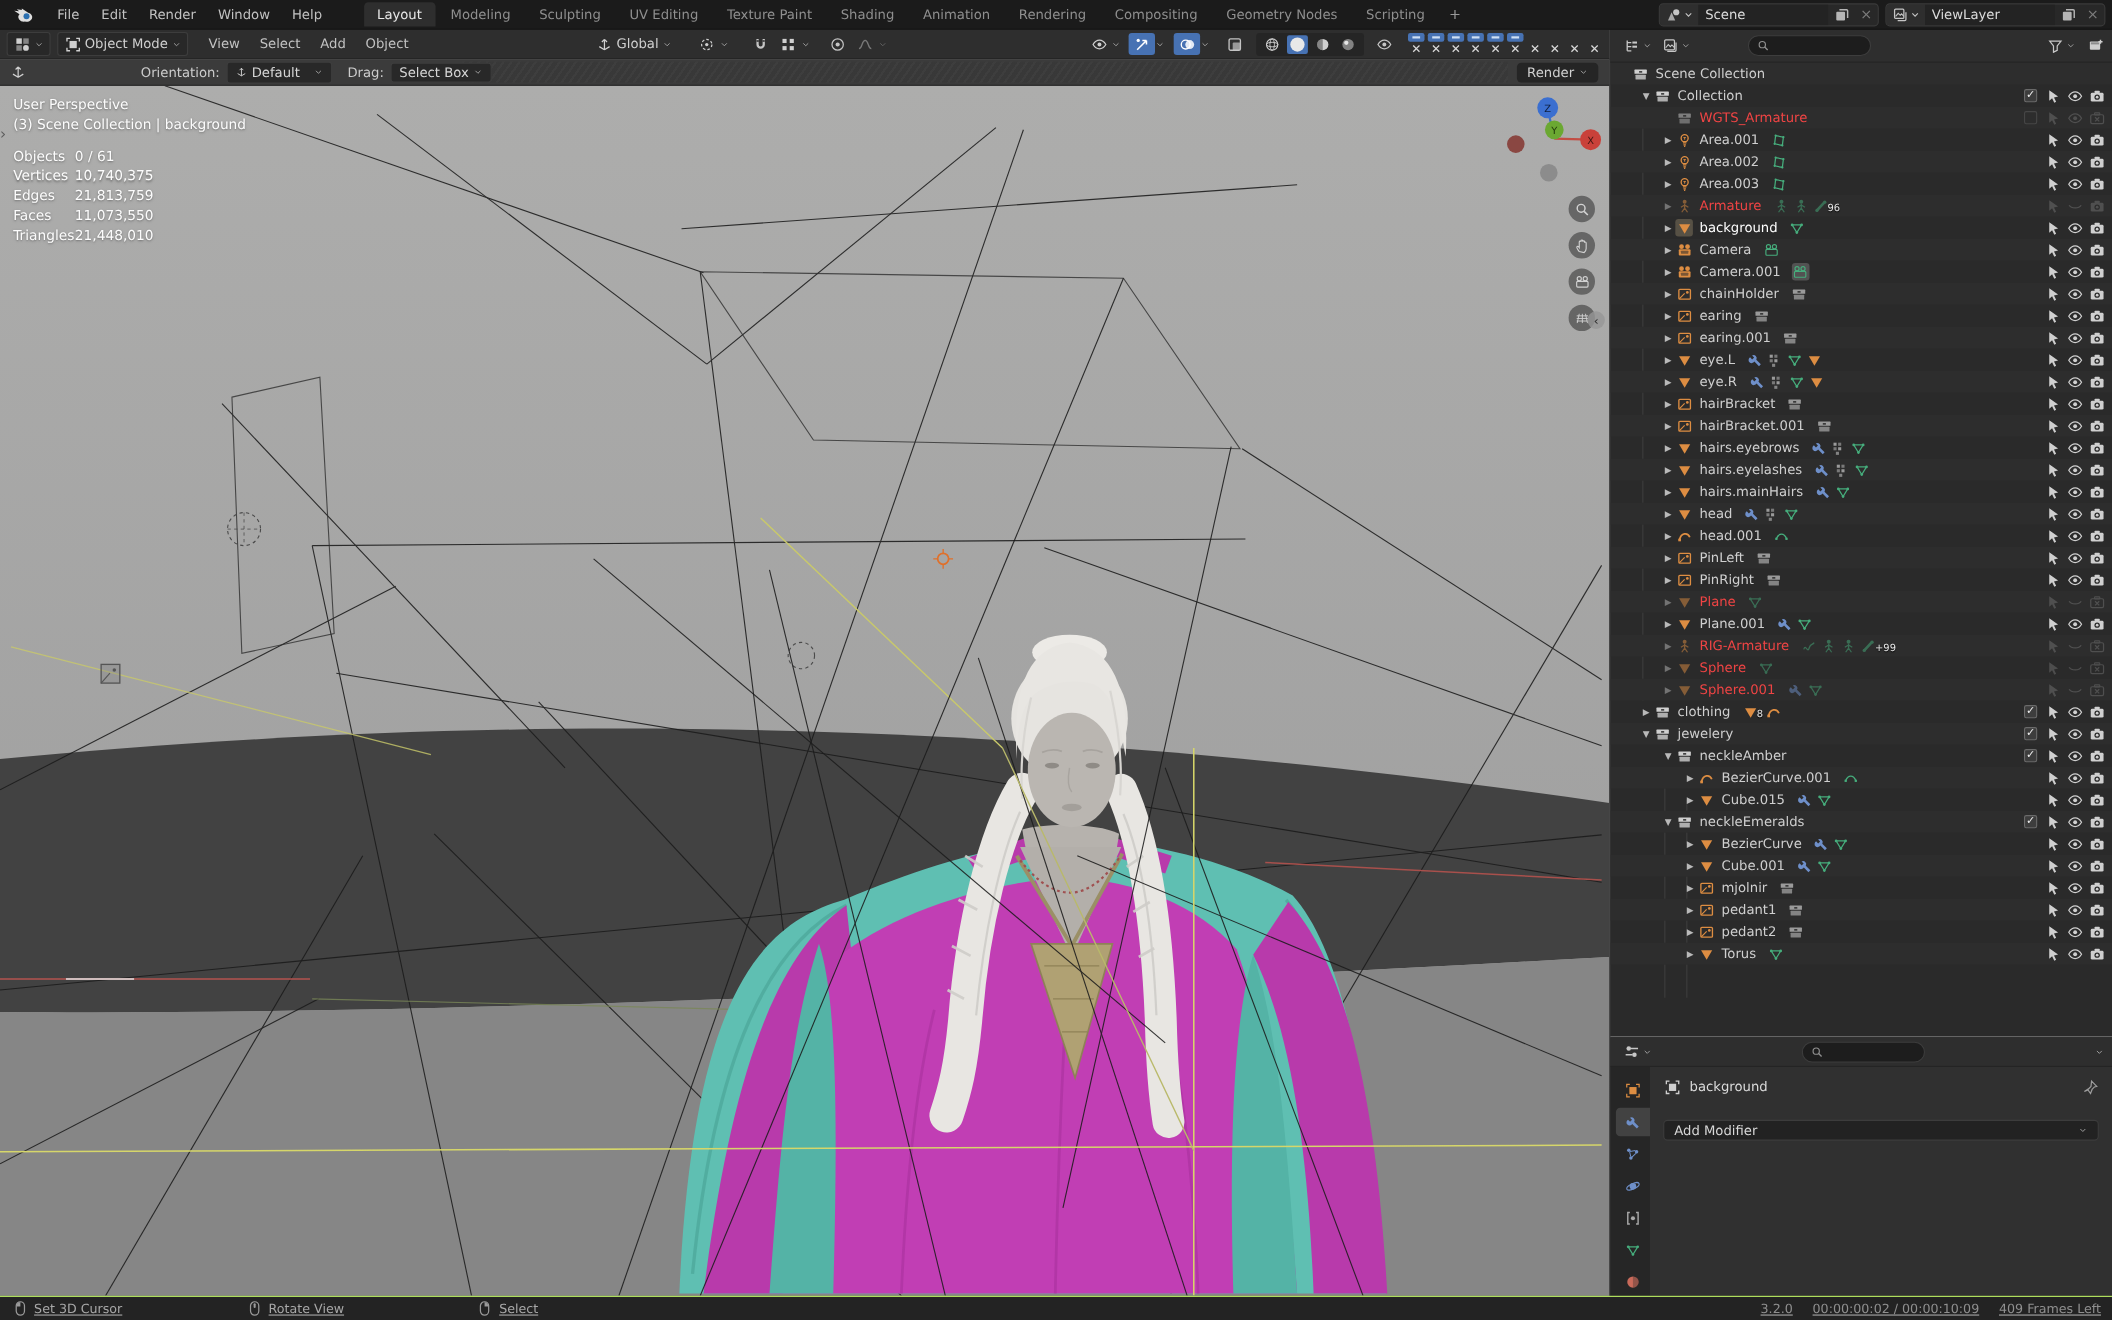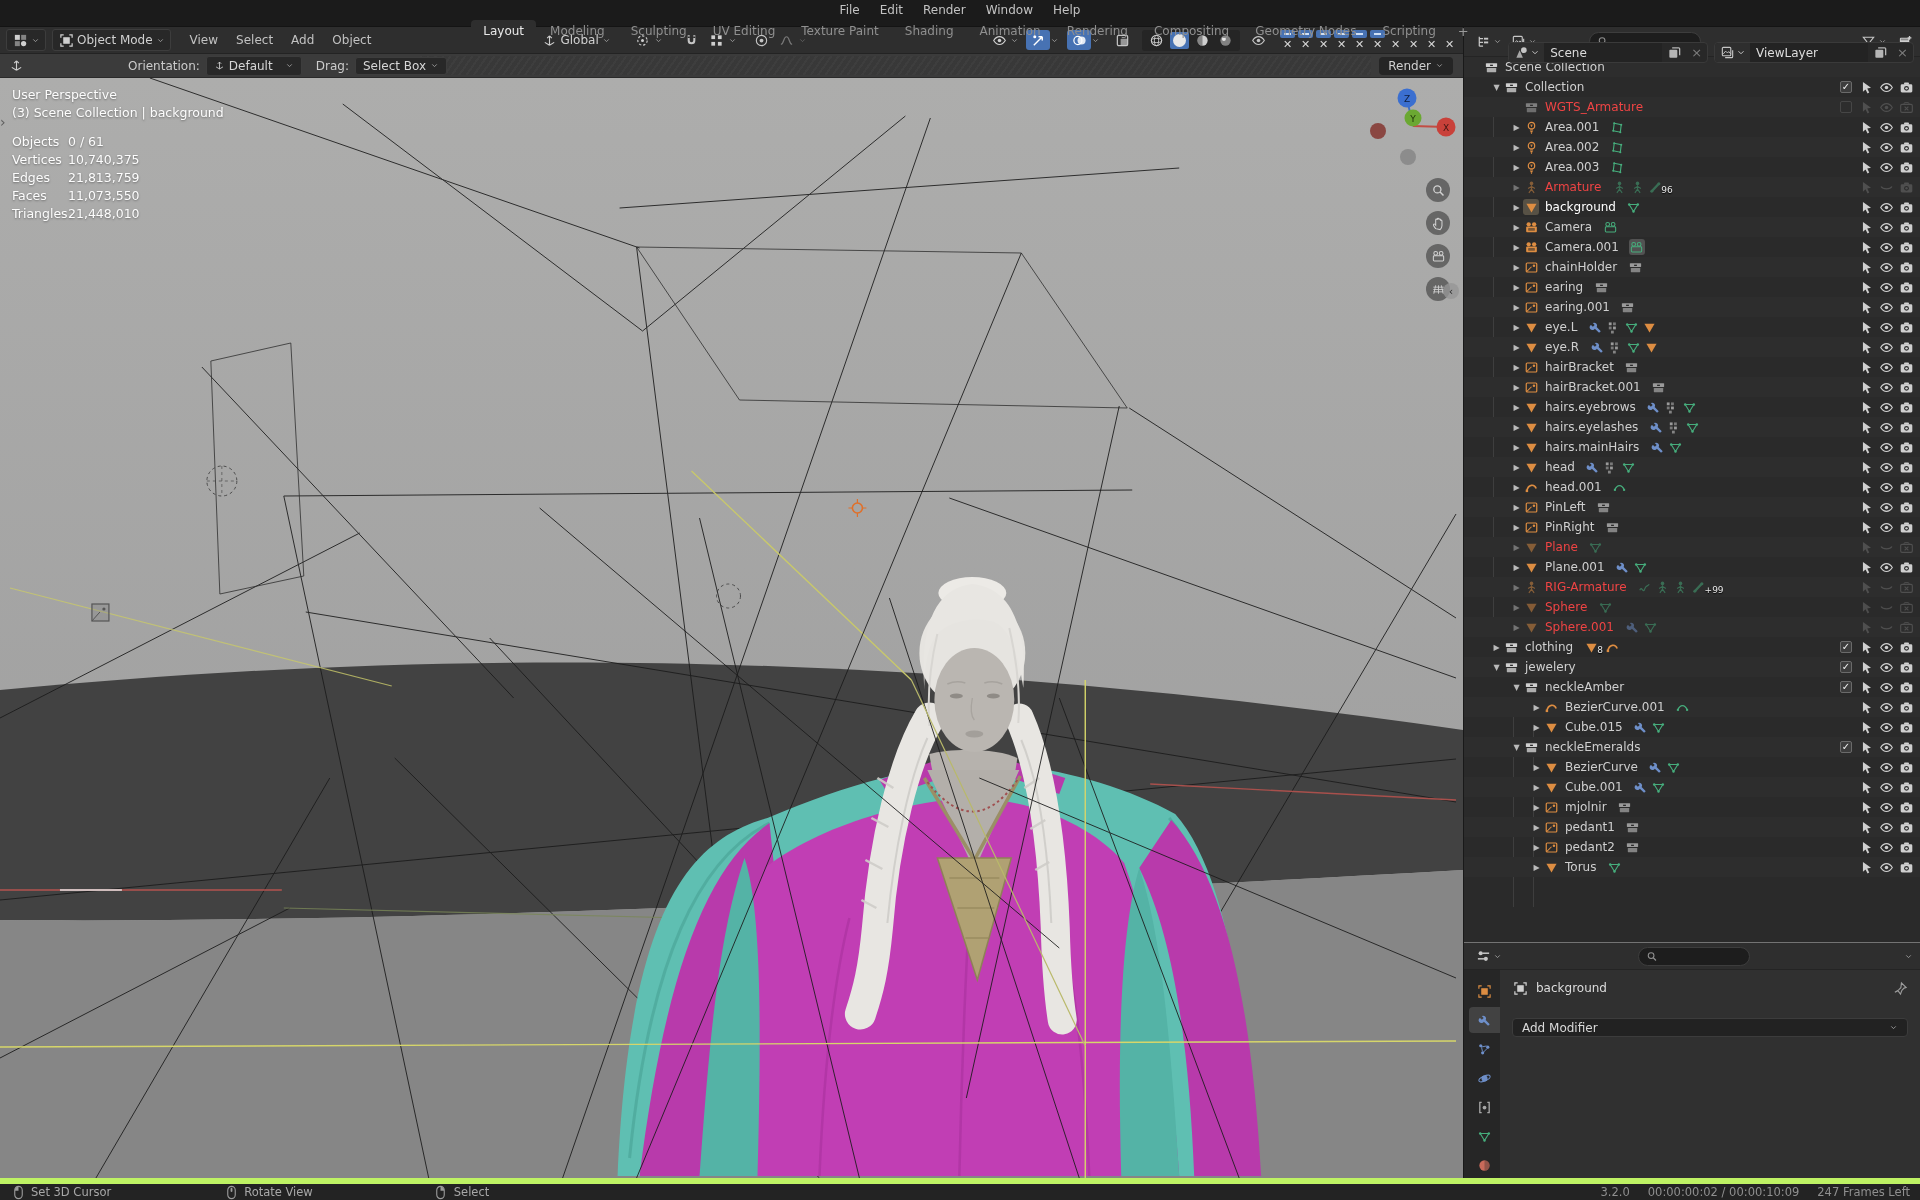--- a/index.html
+++ b/index.html
@@ -4,21 +4,21 @@
 <style>
   * { margin:0; padding:0; box-sizing:border-box; }
   html,body { width:1920px; height:1200px; overflow:hidden; }
   body { position:relative; background:#2a2a2a; font-family:"DejaVu Sans","Liberation Sans",sans-serif; font-size:12px; color:#c8c8c8; -webkit-font-smoothing:antialiased; }
   svg.defs { position:absolute; width:0; height:0; }
   .ic { display:inline-flex; width:16px; height:16px; align-items:center; justify-content:center; flex:none; }
   .ic svg { width:15px; height:15px; }
   .c-o{color:#dd8d42} .c-g{color:#46ad7c} .c-b{color:#6e8fc9} .c-w{color:#cfcfcf} .c-gr{color:#9a9a9a}
 
   
-  .topbar { position:absolute; left:0; top:0; right:0; height:27px; background:#1b1b1b; display:flex; align-items:center; border-bottom:1px solid #141414; z-index:5;flex-direction:column;}
+  .topbar { position:absolute; left:0; top:0; right:0; height:27px; background:#1b1b1b; display:flex; align-items:center; border-bottom:1px solid #141414; z-index:5;}
   .logo { width:20px; height:16px; margin:0 10px 0 12px; color:#e87d0d; }
   .menu-item { padding:3px 10px; color:#c2c2c2; border-radius:3px; }
   .tabs { display:flex; margin-left:28px; gap:2px; align-items:center; }
   .tab { padding:4px 12px; color:#8f8f8f; border-radius:4px 4px 0 0; }
   .tab.active { background:#2e2e2e; color:#e8e8e8; }
   .tab.add { color:#9a9a9a; font-size:13px; padding:2px 8px;}
   .tb-right { margin-left:auto; display:flex; gap:6px; margin-right:6px; }
   .id-block { display:flex; align-items:center; background:#282828; border:1px solid #3a3a3a; border-radius:4px; height:21px; overflow:hidden;}
   .id-block .seg-icon { display:flex; align-items:center; gap:1px; padding:0 4px; background:#2e2e2e; height:100%; color:#c5c5c5;}
   .id-block .seg-name { width:118px; padding:0 6px; color:#dcdcdc; background:#232323; height:100%; display:flex; align-items:center;}
@@ -96,21 +96,21 @@
   .pr-tabs { position:absolute; left:0; top:27px; width:36px; bottom:0; background:#262626; display:flex; flex-direction:column; align-items:stretch; padding-top:8px; gap:3px;}
   .ptab { height:26px; display:flex; align-items:center; justify-content:center; border-radius:4px 0 0 4px; margin-left:5px;}
   .ptab.active { background:#424242;}
   .pr-body { position:absolute; left:36px; right:0; top:27px; bottom:0; padding:10px 12px;}
   .crumb { display:flex; align-items:center; gap:8px; color:#dcdcdc;}
   .crumb .pin { margin-left:auto; color:#9d9d9d;}
   .addmod { margin-top:22px; height:19px; background:#222222; border:1px solid #3c3c3c; border-radius:4px; display:flex; align-items:center; padding:0 9px; color:#d8d8d8;}
   .addmod .chev { margin-left:auto;}
 
   
-  .statusbar { position:absolute; left:0; right:0; bottom:0; height:22px; background:#232323; border-top:6px solid #bef264; display:flex; align-items:center; font-size:11.5px; color:#a8a8a8;}
+  .statusbar { position:absolute; left:0; right:0; bottom:0; height:22px; background:#232323; border-top:1px solid #bef264; display:flex; align-items:center; font-size:11.5px; color:#a8a8a8;text-decoration:underline;}
   .sb-item { display:flex; align-items:center; gap:5px;}
   .sb-right { margin-left:auto; display:flex; gap:18px; margin-right:10px; color:#8f8f8f;}
 </style>
 </head>
 <body>
 
 <svg class="defs" xmlns="http://www.w3.org/2000/svg">
   <symbol id="i-chev" viewBox="0 0 16 16">
       <path d="M4 6l4 4 4-4" fill="none" stroke="currentColor" stroke-width="1.6"></path>
     </symbol>
@@ -2768,15 +2768,15 @@
           <svg>
             <use href="#i-mouse-right"></use>
           </svg>
         </span>
         <span>Select</span>
       </span>
     </div>
   <div class="sb-right">
     <span>3.2.0</span>
     <span>00:00:00:02 / 00:00:10:09</span>
-    <span>247 Frames Left</span>
+    <span>409 Frames Left</span>
   </div>
 </div>
 
 </body></html>

